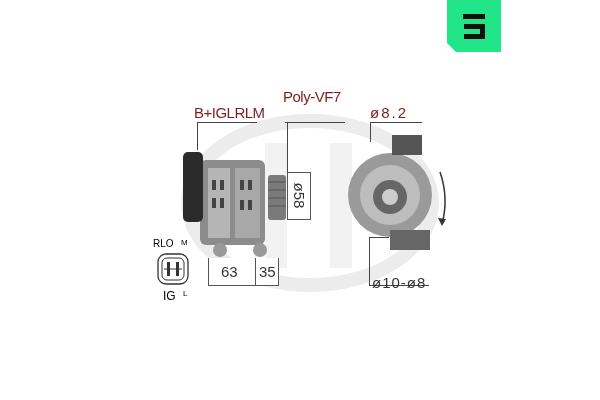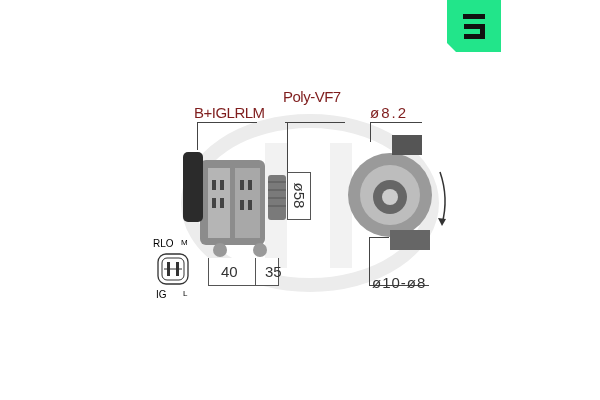--- a/index.html
+++ b/index.html
@@ -62,24 +62,24 @@
       <line x1="88" y1="58" x2="106" y2="58"></line>
       <line x1="88" y1="66" x2="106" y2="66"></line>
     </g>
 </svg>
 
 <div class="abs box" style="left:287px;top:172px;width:22px;height:46px">
   <div class="abs dim" style="left:-12px;top:14px;transform:rotate(90deg);width:46px;text-align:center">ø58</div>
 </div>
 
 <div class="abs box" style="left:208px;top:258px;width:47px;height:27px;border-top:none">
-  <div class="abs dim" style="left:12px;top:5px">40</div>
+  <div class="abs dim" style="left:12px;top:5px">63</div>
 </div>
 <div class="abs box" style="left:255px;top:258px;width:22px;height:27px;border-top:none">
-  <div class="abs dim" style="left:9px;top:5px">35</div>
+  <div class="abs dim" style="left:3px;top:5px">35</div>
 </div>
 
 <svg class="abs" style="left:340px;top:135px" width="100" height="120">
   <circle cx="50" cy="60" r="42" fill="#9a9a9a"></circle>
   <circle cx="50" cy="60" r="30" fill="#bdbdbd"></circle>
   <circle cx="50" cy="62" r="17" fill="#666"></circle>
   <circle cx="50" cy="62" r="8" fill="#ccc"></circle>
   <rect x="52" y="0" width="30" height="20" fill="#555"></rect>
   <rect x="50" y="95" width="40" height="20" fill="#666"></rect>
 </svg>
@@ -97,15 +97,15 @@
 <div class="abs" style="left:143px;top:238px;width:60px;height:60px">
   <div class="abs" style="left:10px;top:0;font-size:10px">RLO</div>
   <div class="abs" style="left:38px;top:0;font-size:8px">M</div>
   <svg class="abs" style="left:10px;top:13px" width="40" height="36">
     <rect x="5" y="3" width="30" height="30" rx="8" fill="none" stroke="#333" stroke-width="1.3"></rect>
     <rect x="9" y="7" width="22" height="22" rx="5" fill="none" stroke="#333" stroke-width="1"></rect>
     <rect x="14" y="11" width="3" height="14" fill="#333"></rect>
     <rect x="23" y="11" width="3" height="14" fill="#333"></rect>
     <line x1="11" y1="18" x2="29" y2="18" stroke="#333" stroke-width="1"></line>
   </svg>
-  <div class="abs" style="left:13px;top:51px;font-size:10px">IG</div>
+  <div class="abs" style="left:20px;top:51px;font-size:12px">IG</div>
   <div class="abs" style="left:40px;top:51px;font-size:8px">L</div>
 </div>
 
 </body></html>

